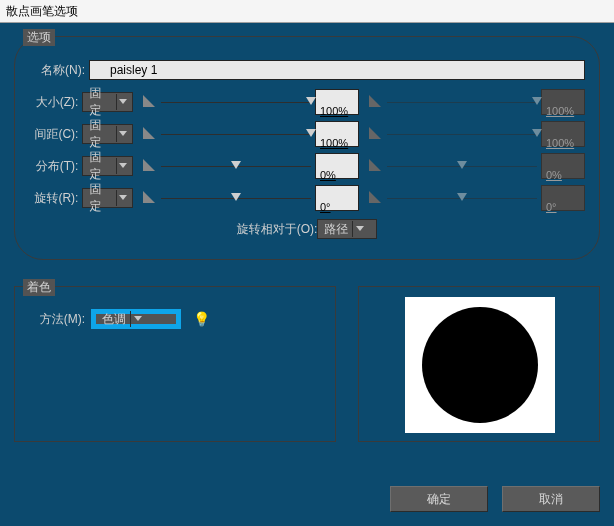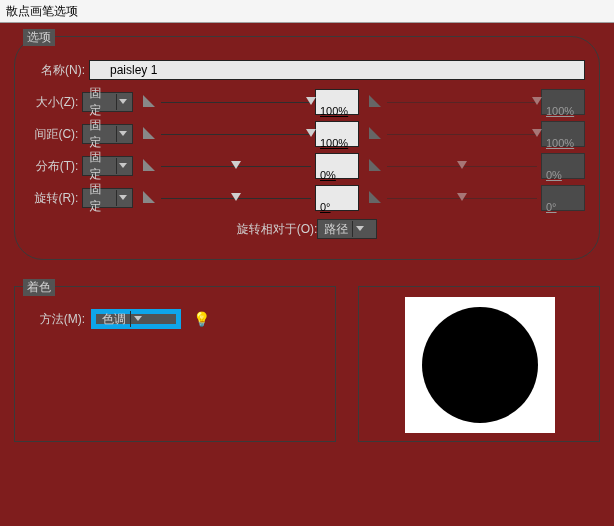--- a/index.html
+++ b/index.html
@@ -6,21 +6,21 @@
     margin: 0;
     padding: 0;
     font-family: "Microsoft YaHei", "SimSun", Tahoma, sans-serif;
     font-size: 12px;
     color: #d0d0d0;
     background: #fff;
   }
   .window {
     width: 614px;
     height: 526px;
-    background: #7f1d1d;
+    background: #0c4a6e;
     position: relative;
     box-sizing: border-box;
   }
   .titlebar {
     height: 22px;
     background: #f5f5f5;
     color: #000;
     border-bottom: 1px solid #a0a0a0;
     padding: 0 6px;
     line-height: 22px;
@@ -416,15 +416,23 @@
       </div>
 
     </div>
 
     <div class="groupbox preview-box">
       <div class="preview-inner">
         <div class="preview-circle"></div>
       </div>
     </div>
 
+    <div class="buttons">
+      <div class="btn">
+          <span>确定</span>
+        </div>
+      <div class="btn">
+          <span>取消</span>
+        </div>
+    </div>
 
   </div>
 </div>
 
 </body></html>

